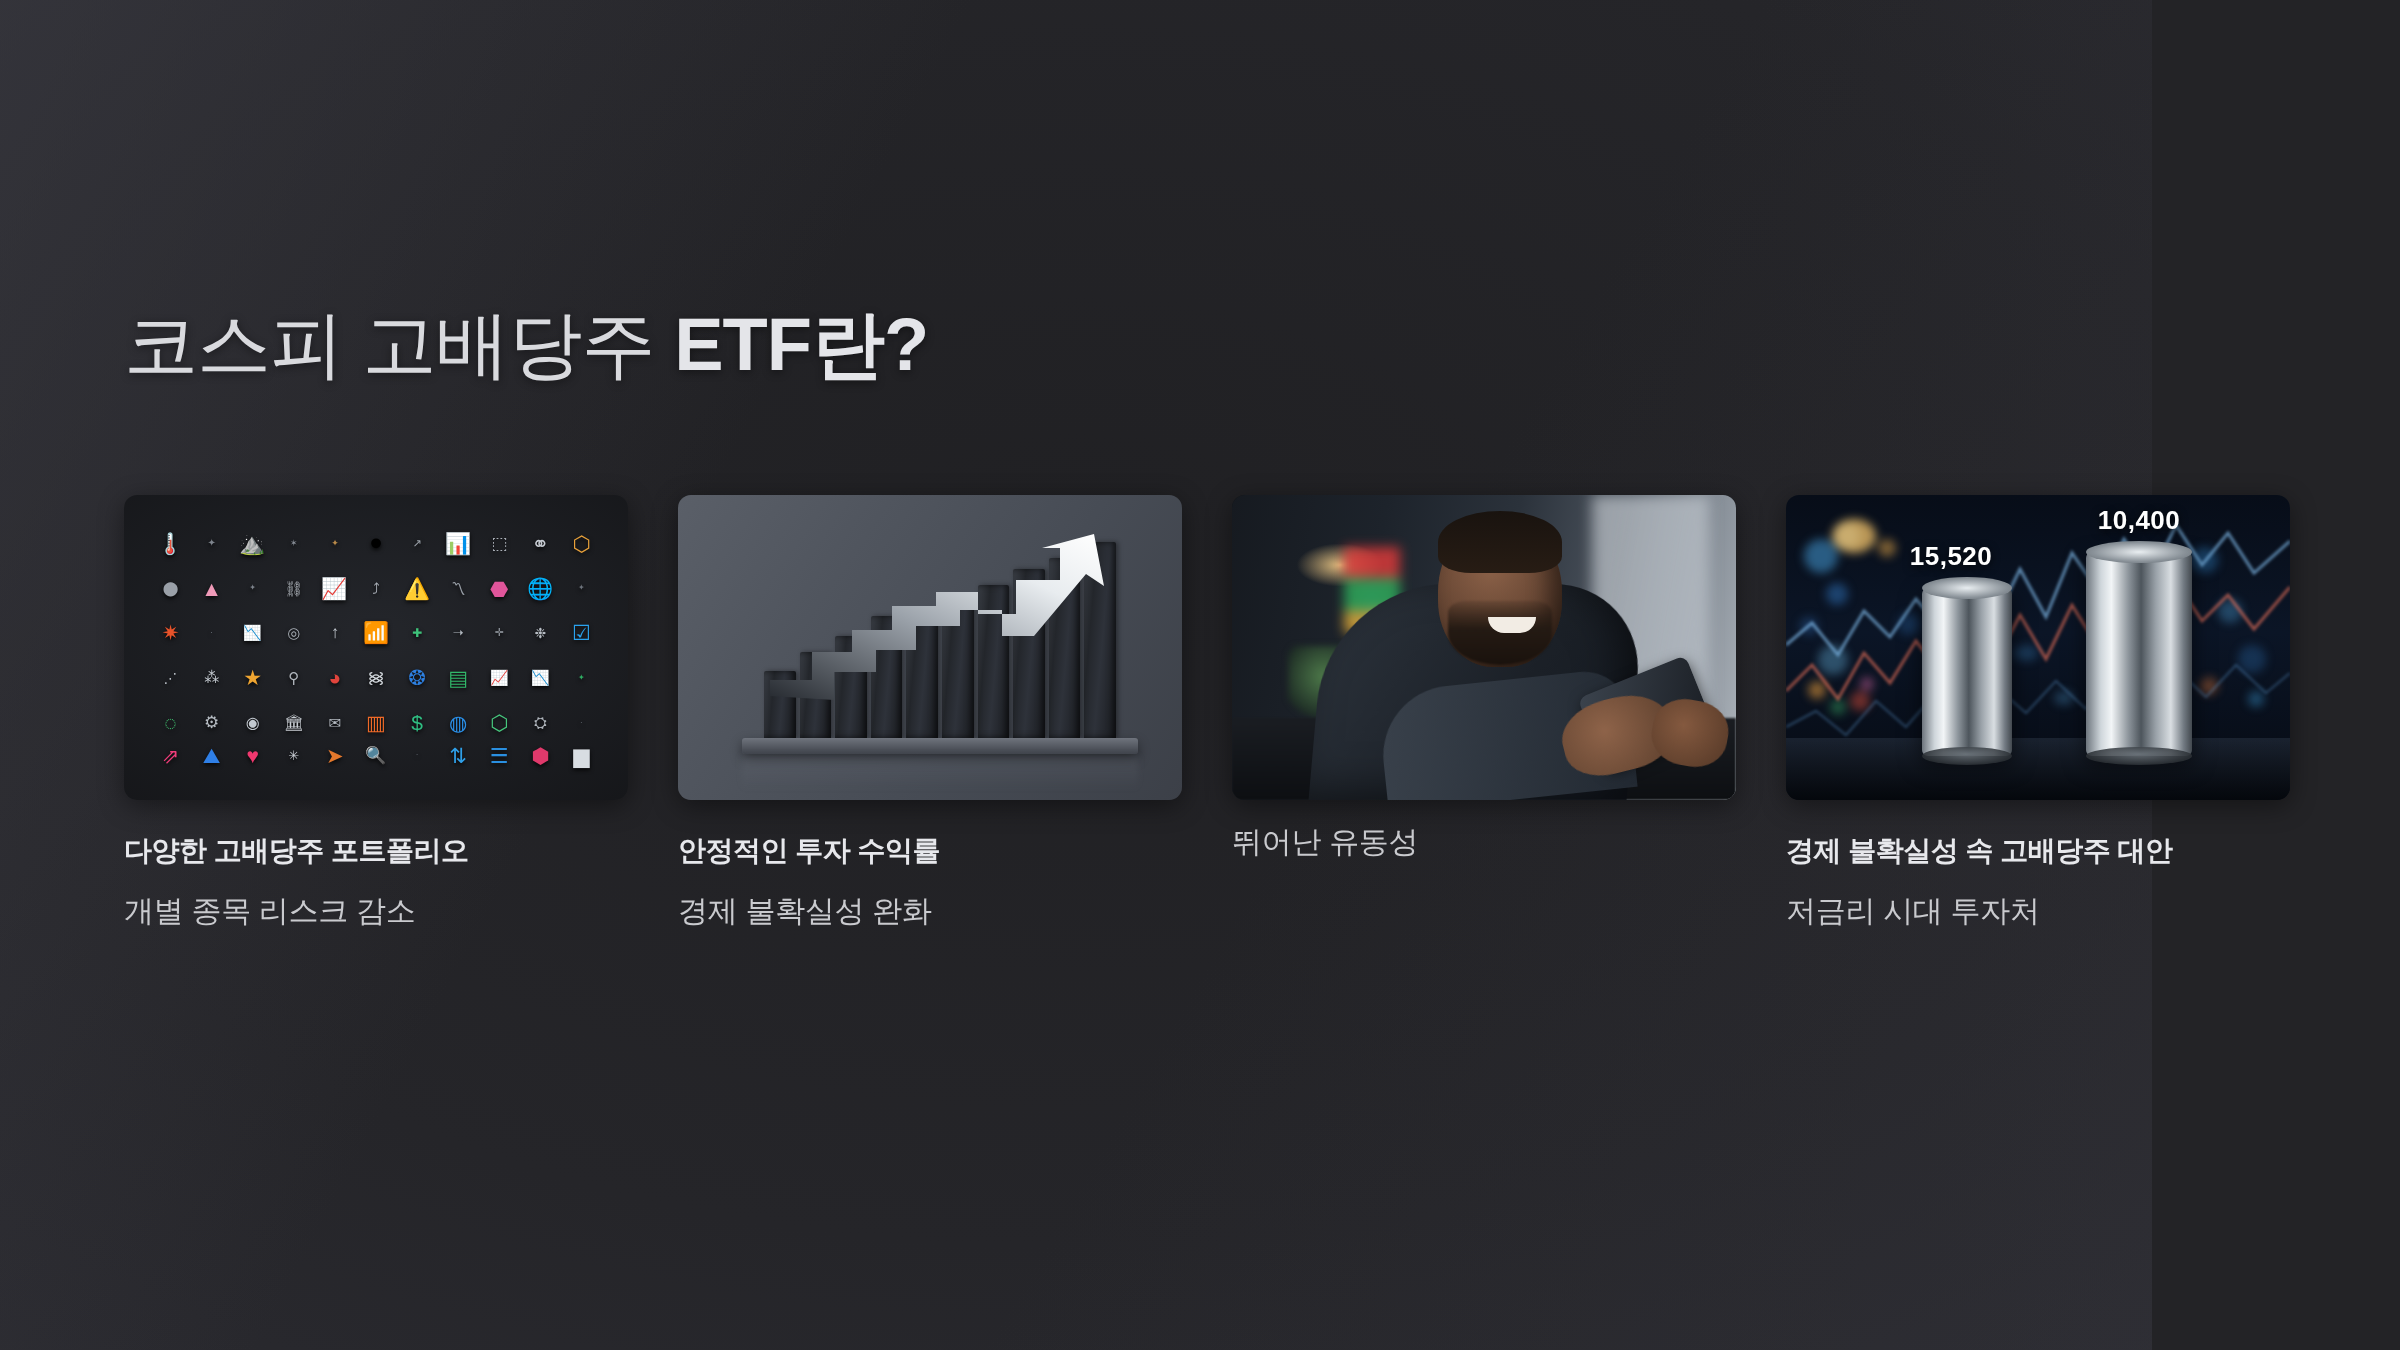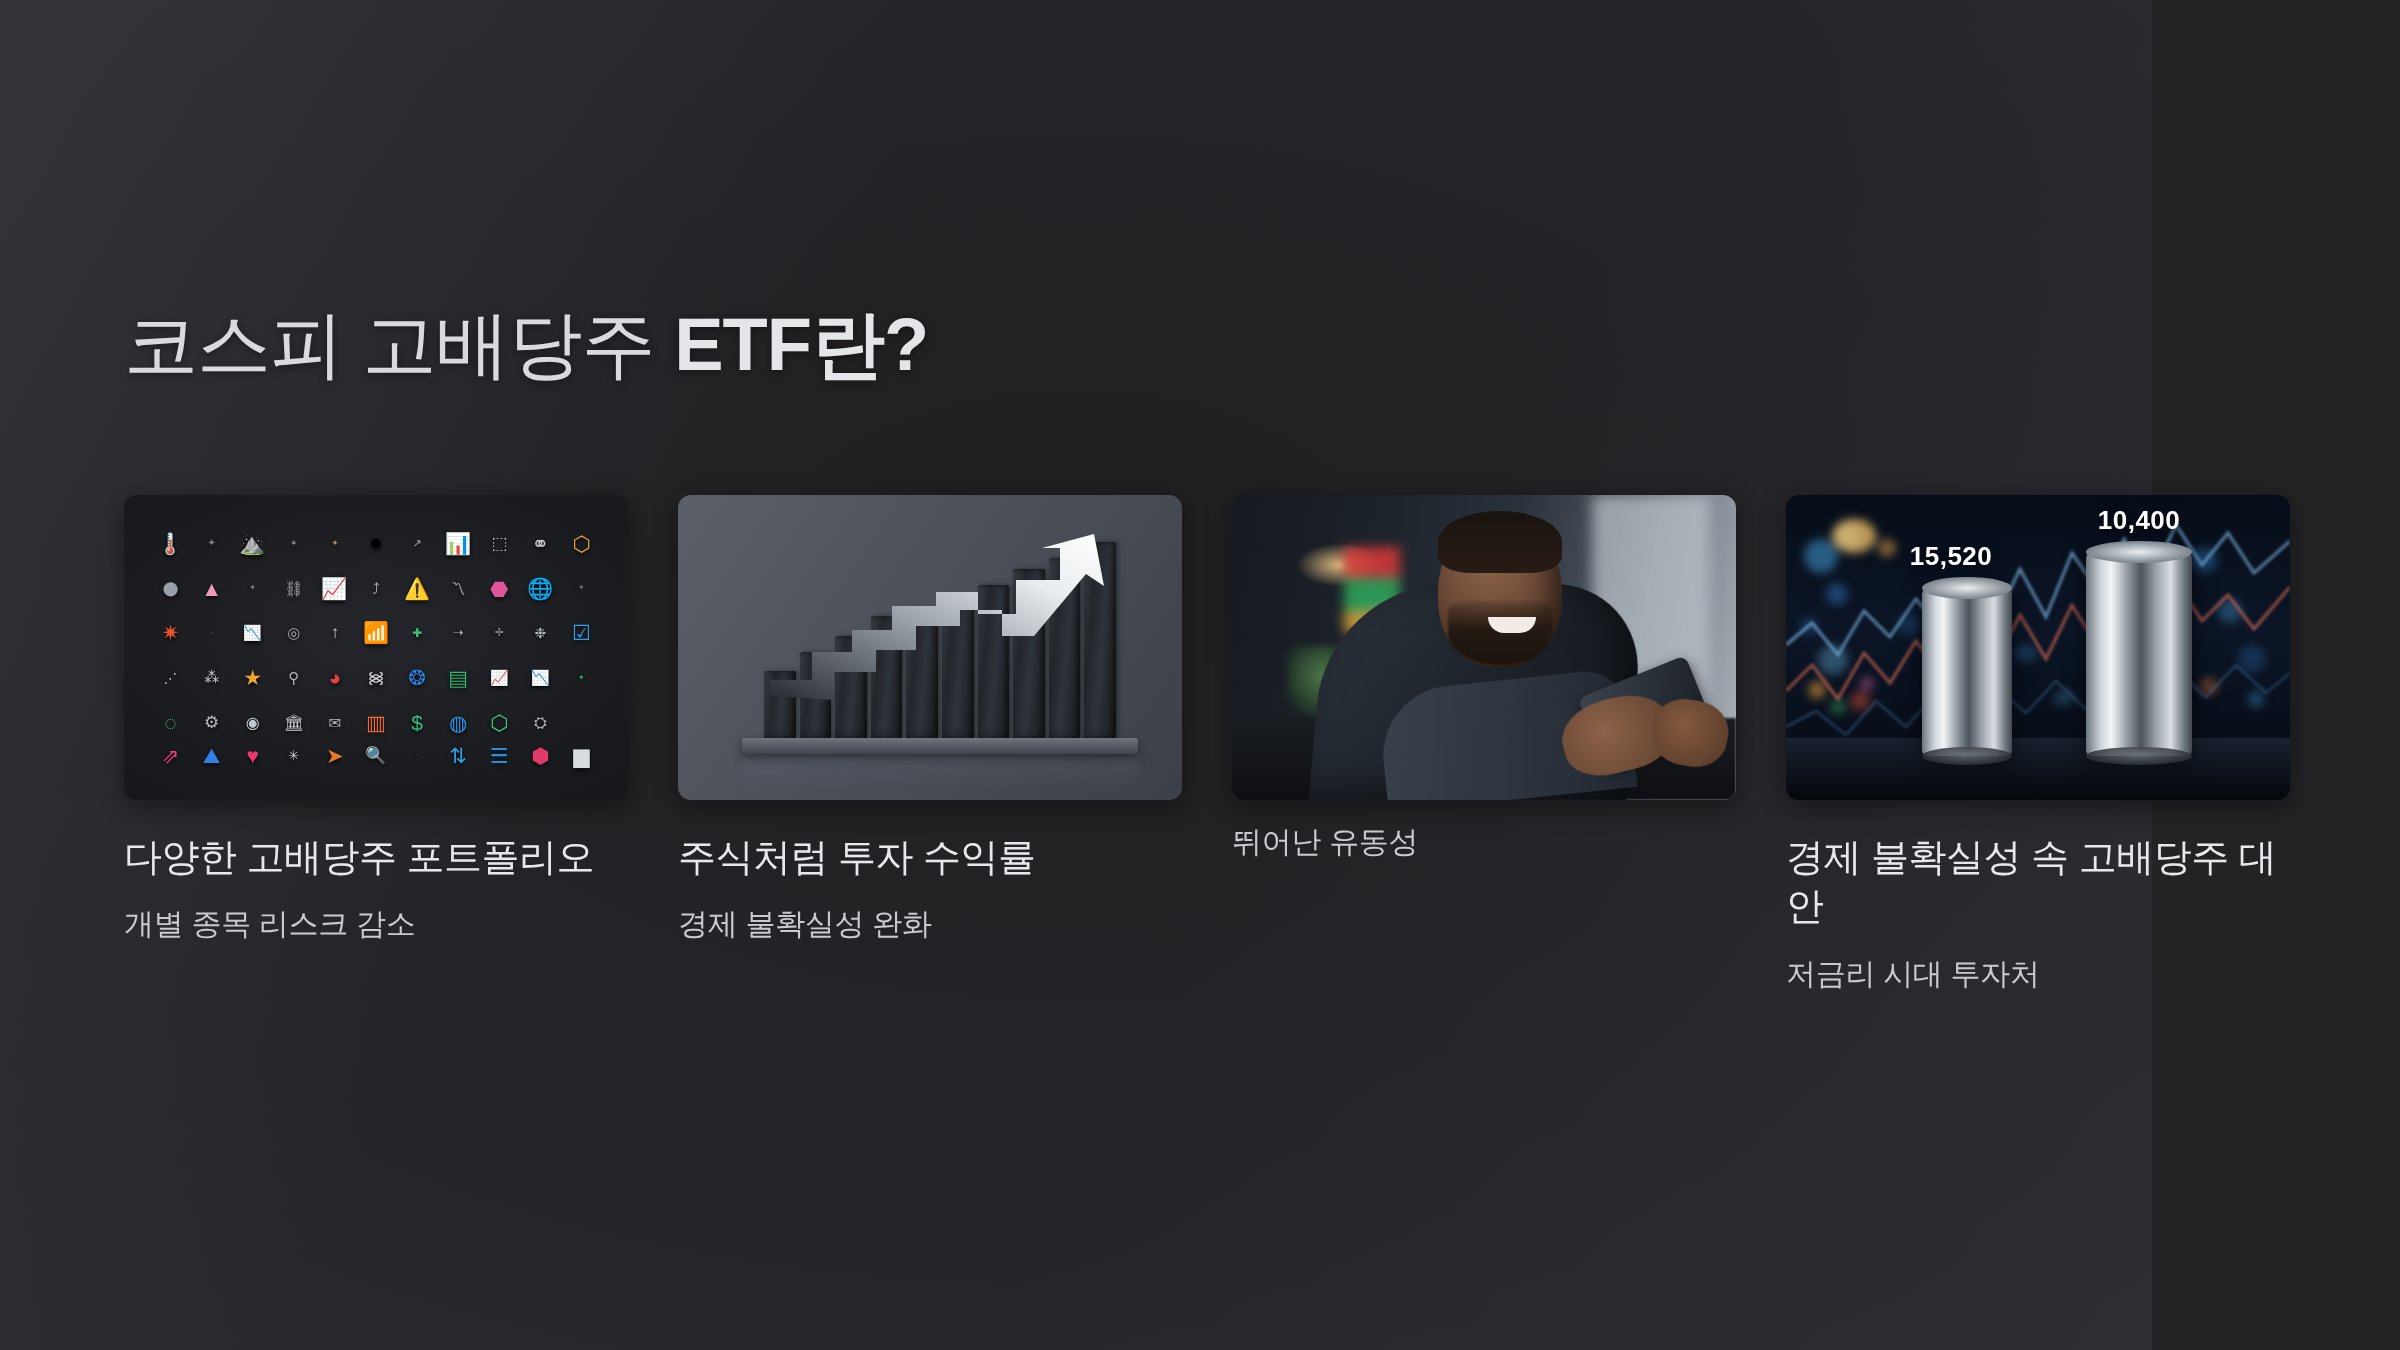--- a/index.html
+++ b/index.html
@@ -38,21 +38,21 @@
   .card{ width:504px; }
 
   .thumb{
     position:relative; width:504px; height:305px;
     border-radius:13px; overflow:hidden;
     box-shadow:0 6px 26px rgba(0,0,0,.42);
   }
 
   .card-title{
     margin-top:33px;
-    font-size:38px; line-height:1.30; font-weight:400;
+    font-size:28px; line-height:1.30; font-weight:700;
     color:#e7e8ec; letter-spacing:-.5px;
   }
   .card-sub{
     margin-top:22px;
     font-size:30px; line-height:1.3; font-weight:400;
     color:#c9cace; letter-spacing:-.3px;
   }
 
   
   .t1{ background:radial-gradient(125% 120% at 50% 45%,#24262b 0%,#141518 68%,#0c0d10 100%); }
@@ -273,21 +273,21 @@
               <stop offset="45%" stop-color="#9ba2aa"></stop>
               <stop offset="75%" stop-color="#e8ecef"></stop>
               <stop offset="100%" stop-color="#ffffff"></stop>
             </linearGradient>
           </defs>
           <path d="M6 156 L6 140 L48 140 L48 112 L88 112 L88 90 L128 90 L128 66 L172 66 L172 52 L214 52 L214 74 L252 74 L252 40 L296 40 L296 8 L278 8 L330 -6 L340 46 L322 34 L270 96 L238 96 L238 70 L196 70 L196 86 L152 86 L152 110 L112 110 L112 132 L70 132 L70 160 Z" fill="url(#ag)" transform="translate(8,8)"></path>
         </svg>
         <div class="plate"></div>
         <div class="refl"></div>
       </div>
-      <div class="card-title">주식처럼 투자 수익률</div>
+      <div class="card-title">안정적인 투자 수익률</div>
       <div class="card-sub">경제 불확실성 완화</div>
     </div>
 
     <div class="card">
       <div class="thumb t3">
         <div class="bg"></div>
         <div class="win"></div>
         <div class="tickers"></div>
         <div class="plant"></div>
         <div class="plant2"></div>

